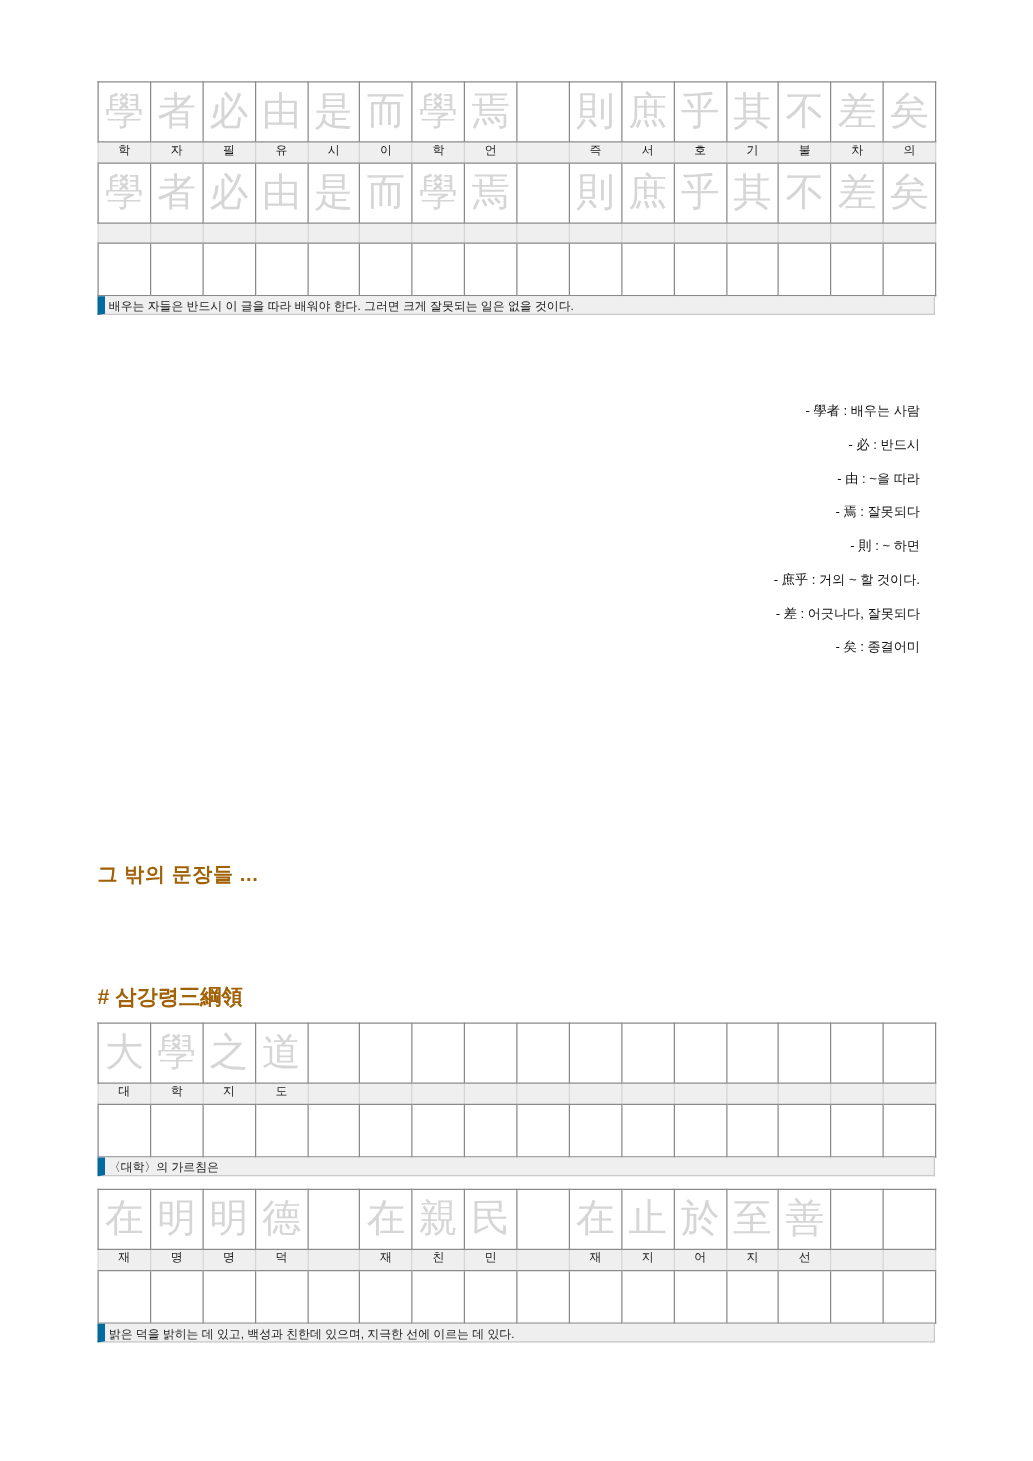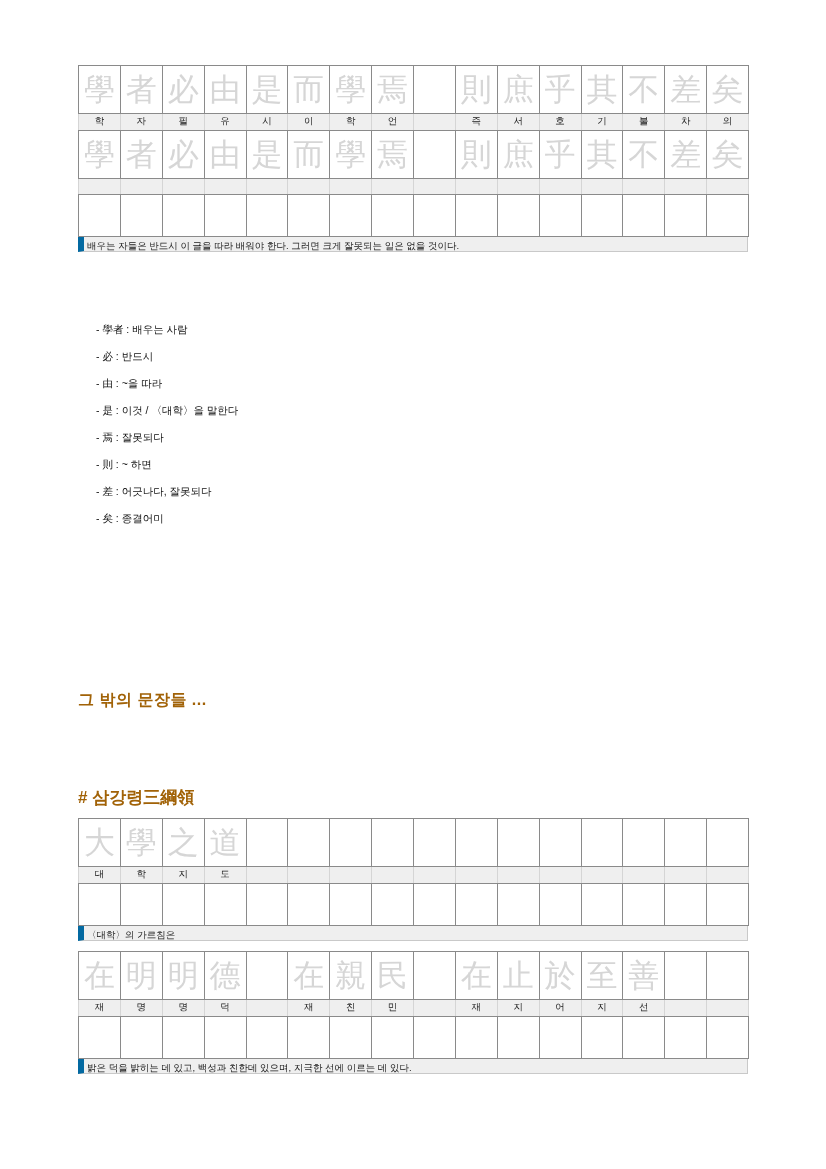--- a/index.html
+++ b/index.html
@@ -122,20 +122,21 @@
     top: 316px;
     width: 640px;
   }
   .vocab-item {
     font-family: "Liberation Sans", "DejaVu Sans", sans-serif;
     font-size: 10.5px;
     line-height: 27px;
     height: 27px;
     color: #111111;
     white-space: nowrap;
+    text-align: right;
   }
 
   
   .section-heading {
     position: absolute;
     left: 78px;
     font-family: "Liberation Sans", "DejaVu Sans", sans-serif;
     font-weight: bold;
     color: #a16207;
     white-space: nowrap;
@@ -376,23 +377,23 @@
         </tr>
       </tbody>
     </table>
     <div class="trans-band">배우는 자들은 반드시 이 글을 따라 배워야 한다. 그러면 크게 잘못되는 일은 없을 것이다.</div>
   </div>
 
   <div class="vocab-list">
     <div class="vocab-item">- 學者 : 배우는 사람</div>
     <div class="vocab-item">- 必 : 반드시</div>
     <div class="vocab-item">- 由 : ~을 따라</div>
-    <div class="vocab-item">- 是 : 이것 / 〈대학〉을 말한다</div>
     <div class="vocab-item">- 焉 : 잘못되다</div>
     <div class="vocab-item">- 則 : ~ 하면</div>
+    <div class="vocab-item">- 庶乎 : 거의 ~ 할 것이다.</div>
     <div class="vocab-item">- 差 : 어긋나다, 잘못되다</div>
     <div class="vocab-item">- 矣 : 종결어미</div>
   </div>
 
   <div class="section-heading" id="heading-other">그 밖의 문장들 ...</div>
 
   <div class="section-heading" id="heading-samgang"># 삼강령三綱領</div>
 
   <div class="grid-block" id="block-2" style="top:818px;">
     <table class="grid-table">

